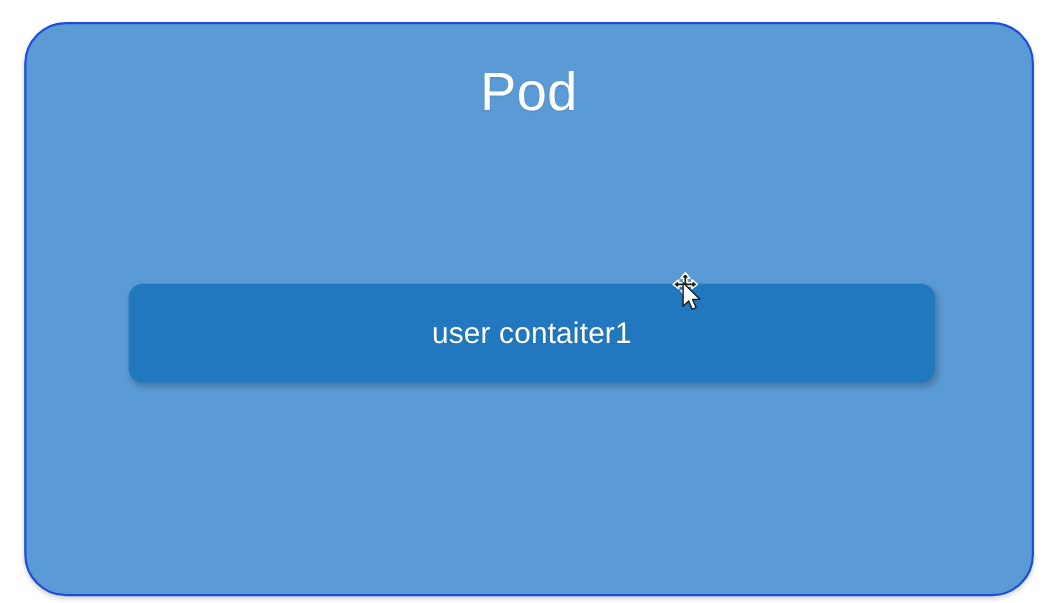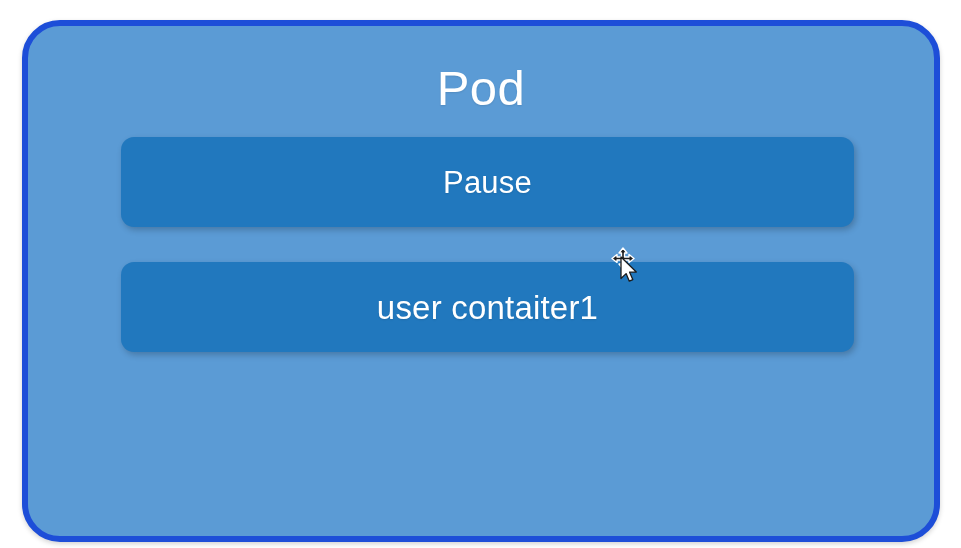--- a/index.html
+++ b/index.html
@@ -25,21 +25,21 @@
 
   
   .pod-box {
     position: absolute;
     left: 22px;
     top: 20px;
     width: 918px;
     height: 522px;
     box-sizing: border-box;
     background: #5b9bd5;
-    border: 6px solid #1d4ed8;
+    border: 2px solid #1d4ed8;
     border-radius: 38px;
     box-shadow: 0 2px 5px rgba(0,0,0,0.18);
   }
 
   .pod-title {
     position: absolute;
     left: 0;
     top: 38px;
     width: 100%;
     text-align: center;
@@ -64,21 +64,21 @@
     display: flex;
     align-items: center;
     justify-content: center;
   }
   .container-box.box-0 { top: 111px; height: 90px; }
   .container-box.box-1 { top: 236px; height: 90px; }
   .container-box.box-2 { top: 370px; height: 89px; }
 
   .container-label {
     color: #ffffff;
-    font-size: 33px;
+    font-size: 27px;
     font-weight: 400;
     line-height: 1;
     letter-spacing: 0.2px;
     text-shadow: 0 1px 2px rgba(0,0,0,0.10);
     user-select: none;
     white-space: nowrap;
   }
   .container-box.box-0 .container-label { font-size: 31px; }
 
   
@@ -91,23 +91,20 @@
 </style>
 </head>
 <body>
 
 <div id="canvas">
 
   <div class="pod-box">
 
     <div class="pod-title">Pod</div>
 
-    <div class="container-box box-0">
-      <span class="container-label">Pause</span>
-    </div>
 
     <div class="container-box box-1">
       <span class="container-label">user contaiter1</span>
     </div>
 
 
   </div>
 
   <svg class="cursor-layer" width="961" height="548" viewBox="0 0 961 548">
     <g id="mouse-cursor" transform="translate(9,1)">

